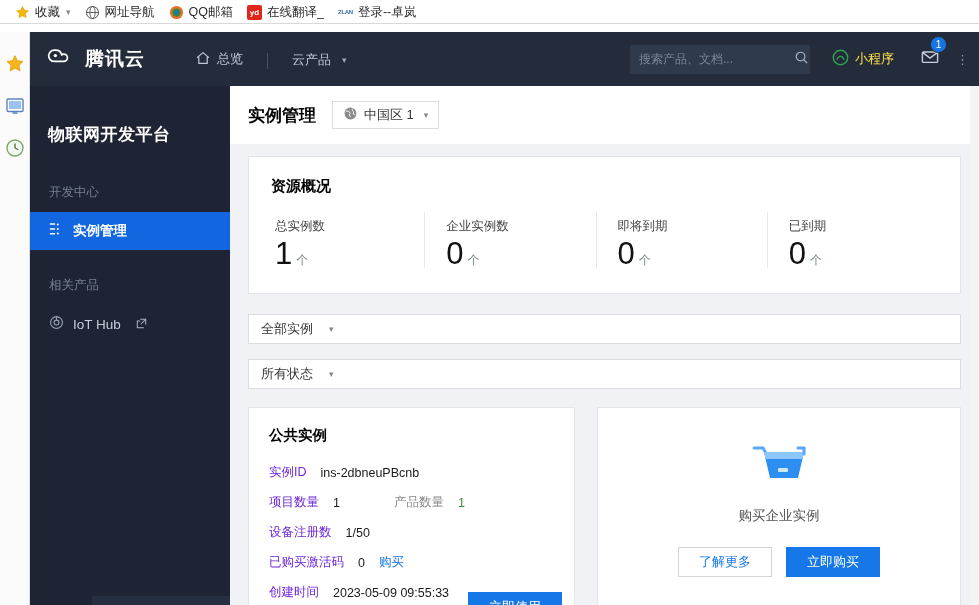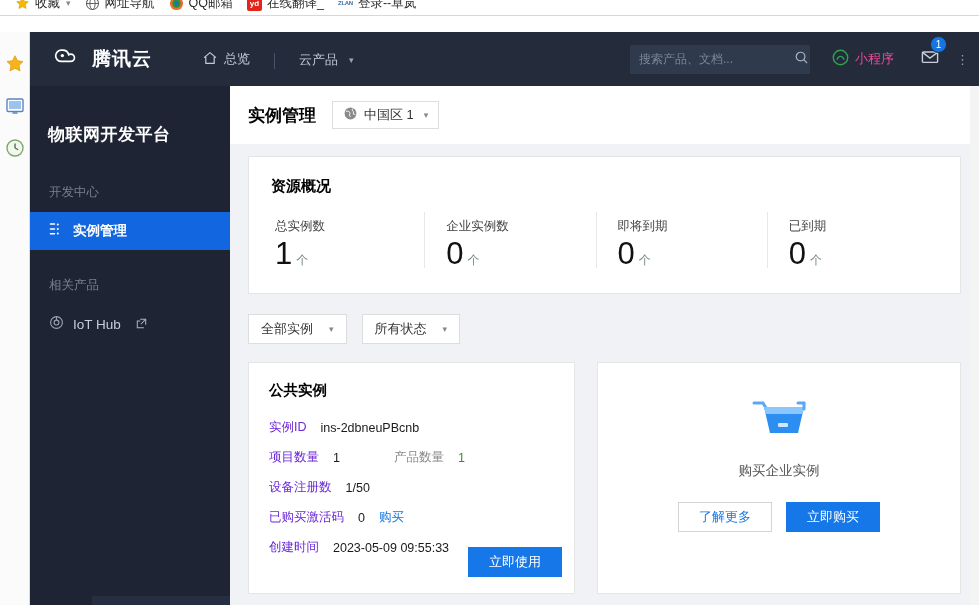--- a/index.html
+++ b/index.html
@@ -6,23 +6,23 @@
   html, body {
     width: 979px; height: 605px;
     overflow: hidden;
     font-family: "Liberation Sans", "DejaVu Sans", sans-serif;
     background: #ffffff;
   }
   body { position: relative; }
 
   
   .bookmark-bar {
-    position: absolute; top: 0; left: 0; width: 979px; height: 16px;
+    position: absolute; top: 0; left: 0; width: 979px; height: 24px;
     background: #ffffff;
-    display: flex; align-items: flex-end;
+    display: flex; align-items: flex-start;
     padding-left: 8px;
     border-bottom: 1px solid #d8d8d8;
     z-index: 40;
   }
   .bm-item {
     display: flex; align-items: center;
     height: 24px; padding: 0 7px;
     font-size: 12.5px; color: #2b2b2b;
     white-space: nowrap; cursor: default;
   }
@@ -57,21 +57,21 @@
     position: absolute; top: 32px; left: 30px;
     width: 949px; height: 573px;
     background: #f0f2f5; overflow: hidden;
   }
 
   
   .topnav {
     position: absolute; top: 0; left: 0; width: 949px; height: 54px;
     background: #242c3c; display: flex; align-items: center;
   }
-  .brand { display: flex; align-items: center; padding-left: 23px; }
+  .brand { display: flex; align-items: center; padding-left: 16px; }
   .brand-text {
     color: #ffffff; font-size: 19px; font-weight: bold; margin-left: 9px;
     letter-spacing: 1px;
   }
   .nav-links { display: flex; align-items: flex-end; margin-left: 46px; }
   .nav-link {
     display: flex; align-items: center; gap: 6px;
     color: #c2c8d4; font-size: 13px; cursor: pointer; padding: 0 4px;
   }
   .nav-sep { width: 1px; height: 16px; background: #48536a; margin: 0 20px; }
@@ -87,21 +87,21 @@
     border-radius: 1px;
   }
   .searchbox input {
     flex: 1; background: transparent; border: 0; outline: none;
     color: #cdd3de; font-size: 12px;
     font-family: "Liberation Sans", sans-serif;
   }
   .searchbox input::placeholder { color: #7c8699; }
   .miniprog {
     display: flex; align-items: center; gap: 6px;
-    color: #ec4899; font-size: 13px; margin-left: 22px; cursor: pointer; justify-content: space-between;
+    color: #fde047; font-size: 13px; margin-left: 22px; cursor: pointer; justify-content: space-between;
   }
   .mail-wrap { position: relative; margin-left: 26px; cursor: pointer; }
   .badge {
     position: absolute; top: -11px; left: 10px;
     min-width: 17px; height: 17px; border-radius: 9px;
     background: #1675e0; color: #fff; font-size: 10px;
     display: flex; align-items: center; justify-content: center;
     padding: 0 4px; border: 1px solid #242c3c;
   }
   .user-dots { margin-left: 16px; color: #8e98ab; font-size: 13px; }
@@ -169,21 +169,21 @@
     content: ""; position: absolute; left: 0; top: -6px;
     width: 1px; height: 56px; background: #e8e8e8;
   }
   .stat-label { font-size: 12.5px; color: #444; }
   .stat-value {
     font-size: 31px; color: #111; margin-top: 2px; line-height: 1.1;
     font-family: "Liberation Sans", sans-serif;
   }
   .stat-unit { font-size: 12px; color: #7a8a7f; margin-left: 4px; }
 
-  .filters { display: flex; gap: 15px; margin-top: 20px; }
+  .filters { display: flex; gap: 15px; margin-top: 20px; flex-direction: column; }
   .filter {
     height: 30px; background: #fff; border: 1px solid #ddd;
     display: flex; align-items: center; padding: 0 12px;
     font-size: 13px; color: #333; cursor: pointer; gap: 16px;
   }
   .filter .caret { font-size: 9px; color: #888; }
 
   .inst-row { display: flex; gap: 22px; margin-top: 18px; }
   .inst-card {
     width: 345px; min-height: 232px; background: #fff;

